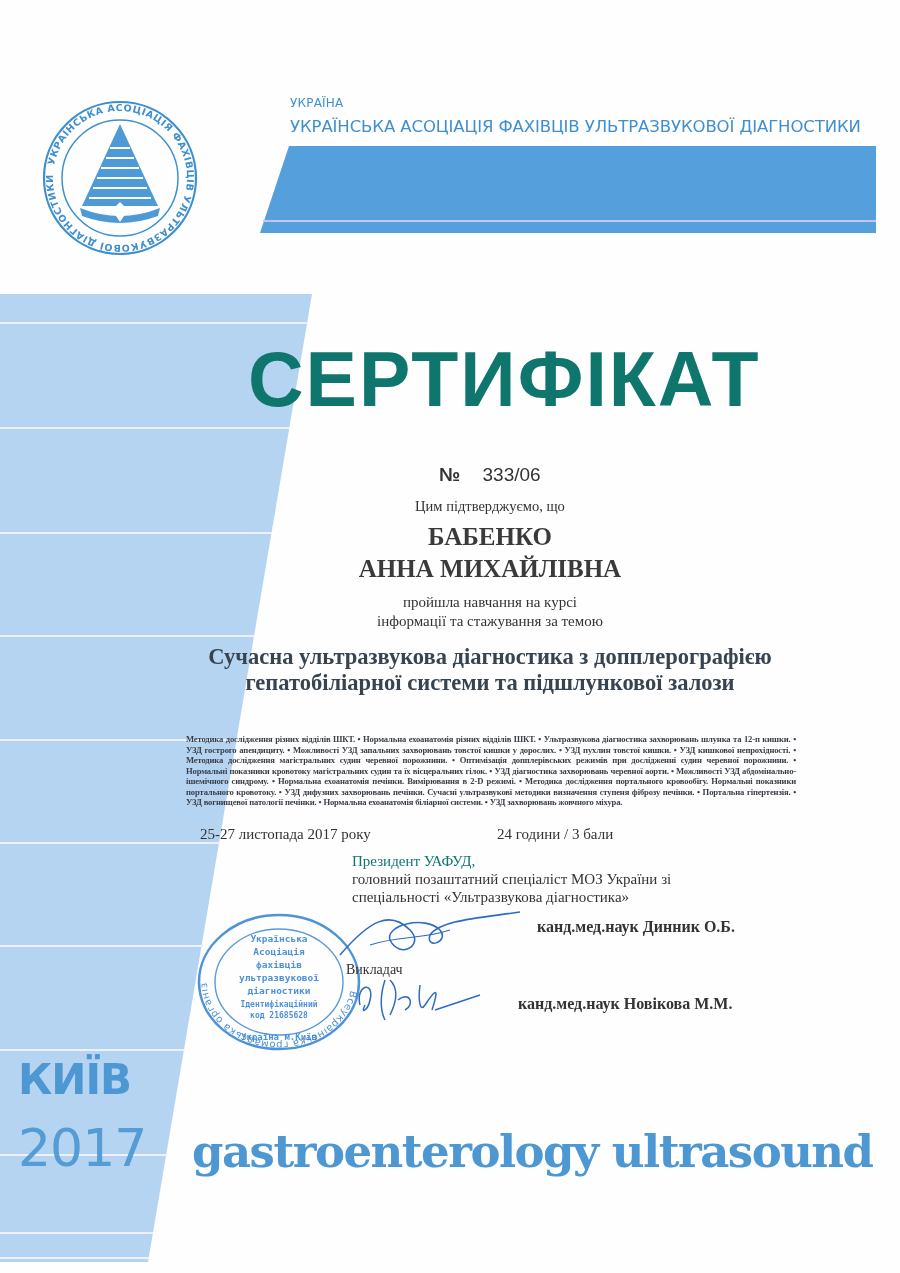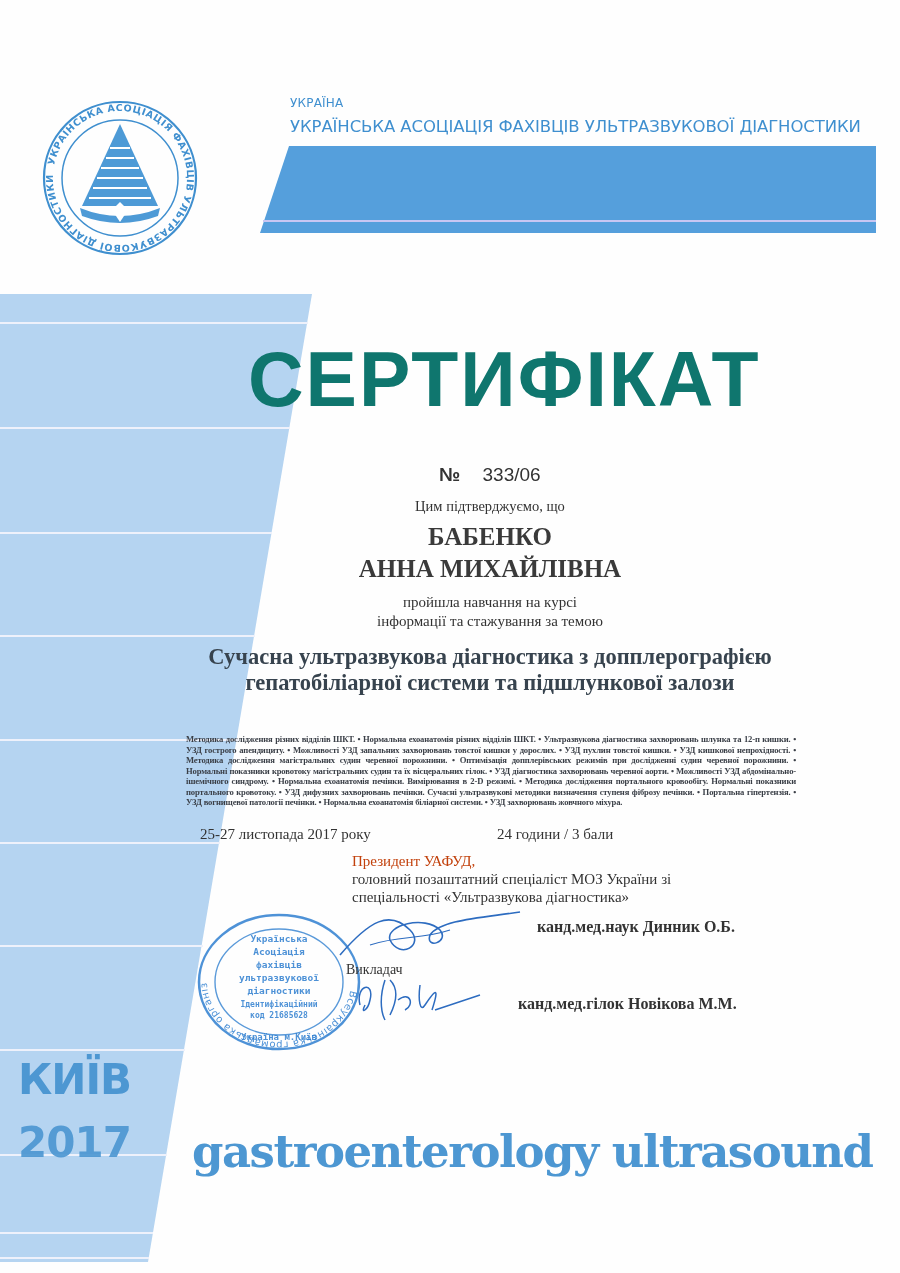--- a/index.html
+++ b/index.html
@@ -47,38 +47,38 @@
 
   .desc {
     left: 186px; top: 734px; width: 610px;
     font-size: 8.6px; font-weight: bold; line-height: 10.5px; color: #3a3f47;
     text-align: justify; letter-spacing: -0.15px;
   }
 
   .dates { left: 200px; top: 826px; font-size: 15px; color: #333; }
   .hours { left: 497px; top: 826px; font-size: 15px; color: #333; }
 
-  .pres-1 { left: 352px; top: 853px; font-size: 15px; color: #c2410c; }
+  .pres-1 { left: 352px; top: 853px; font-size: 15px; color: #0f766e; }
   .pres-2 { left: 352px; top: 871px; font-size: 15px; color: #333; white-space: nowrap; }
   .pres-3 { left: 352px; top: 889px; font-size: 15px; color: #333; white-space: nowrap; }
 
   .sig-1-name { left: 537px; top: 918px; font-size: 16px; font-weight: bold; color: #333; white-space: nowrap; }
   .lecturer-label { left: 346px; top: 962px; font-size: 14px; color: #333; }
   .sig-2-name { left: 518px; top: 995px; font-size: 16px; font-weight: bold; color: #333; white-space: nowrap; }
 
   .stamp { left: 197px; top: 912px; width: 166px; height: 140px; }
   .signature { }
 
   .city {
     left: 18px; top: 1055px; font-family: "DejaVu Sans", sans-serif; font-weight: bold;
     font-size: 42px; color: #4d97d2; letter-spacing: -1px;
   }
   .year {
-    left: 18px; top: 1118px; font-family: "DejaVu Sans", sans-serif; font-weight: bold;
-    font-size: 42px; color: #4d97d2; letter-spacing: -1px; opacity: 0.92; text-align: center;
+    left: 18px; top: 1118px; font-family: "DejaVu Sans", sans-serif; font-weight: normal;
+    font-size: 52px; color: #4d97d2; letter-spacing: -1px; opacity: 0.92; text-align: center;
   }
   .tagline {
     left: 192px; top: 1125px; font-family: "DejaVu Serif", serif; font-weight: bold;
     font-size: 45px; color: #4d97d2; letter-spacing: -1.5px; white-space: nowrap;
   }
 </style>
 </head>
 <body>
 
 <svg id="left-panel" class="abs" viewBox="0 0 900 1273" width="900" height="1273">
@@ -176,17 +176,17 @@
 <svg class="abs signature" style="left:330px;top:900px;" width="200" height="70" viewBox="0 0 200 70">
   <path d="M10,55 C40,20 60,10 80,30 C95,45 70,60 60,40 C55,25 95,15 110,30 C120,42 95,50 100,35 C110,20 150,18 190,12" fill="none" stroke="#2d6cc0" stroke-width="1.6"></path>
   <path d="M40,45 C70,35 90,40 120,30" fill="none" stroke="#2d6cc0" stroke-width="1.2"></path>
 </svg>
 <div class="abs sig-1-name">канд.мед.наук Динник О.Б.</div>
 
 <div class="abs lecturer-label">Викладач</div>
 <svg class="abs signature" style="left:340px;top:965px;" width="150" height="60" viewBox="0 0 150 60">
   <path d="M20,40 C15,20 35,15 30,35 C28,45 20,50 25,40 M45,15 C40,30 40,45 45,55 M50,15 C60,25 55,40 50,50 M58,35 C70,25 75,40 65,45 M80,20 C78,35 80,48 85,40 C95,25 100,20 92,45 M95,45 L140,30" fill="none" stroke="#2d6cc0" stroke-width="1.5"></path>
 </svg>
-<div class="abs sig-2-name">канд.мед.гілок Новікова М.М.</div>
+<div class="abs sig-2-name">канд.мед.наук Новікова М.М.</div>
 
 <div class="abs city">КИЇВ</div>
 <div class="abs year">2017</div>
 <div class="abs tagline">gastroenterology ultrasound</div>
 
 </body></html>

